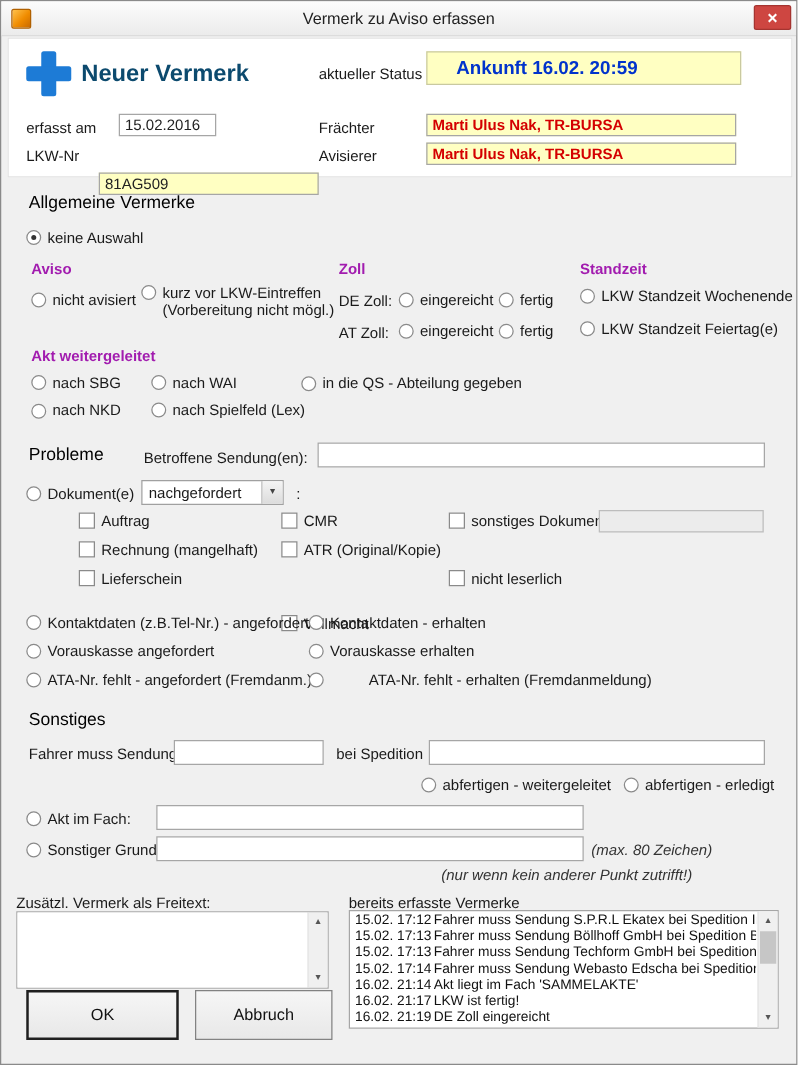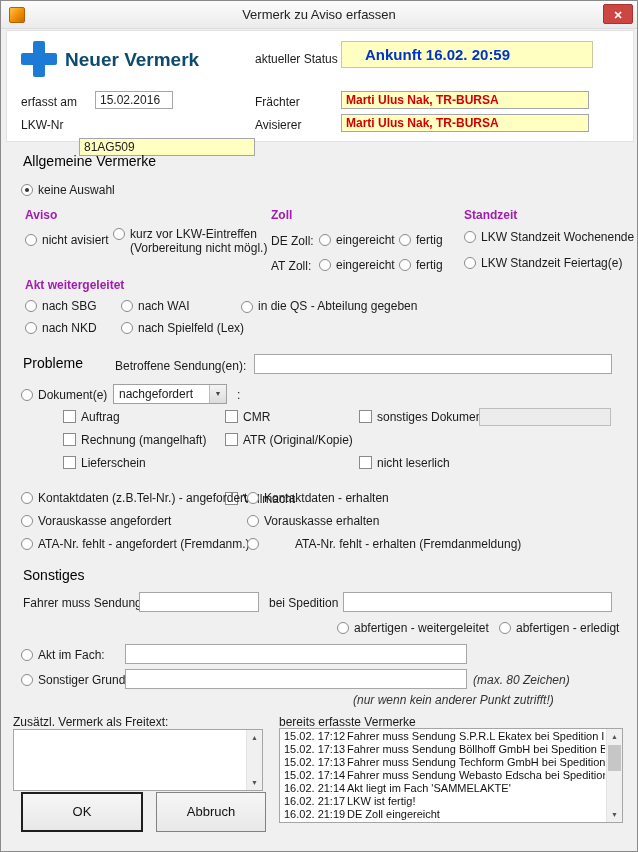--- a/index.html
+++ b/index.html
@@ -157,21 +157,21 @@
     <span>nach SBG</span>
   </div>
   <div class="radio" style="left:120px;top:298px;">
     <span class="rb"></span>
     <span>nach WAI</span>
   </div>
   <div class="radio" style="left:240px;top:298px;align-items:flex-end;">
     <span class="rb"></span>
     <span>in die QS - Abteilung gegeben</span>
   </div>
-  <div class="radio" style="left:24px;top:320px;">
+  <div class="radio" style="left:24px;top:320px;align-items:center;">
     <span class="rb"></span>
     <span>nach NKD</span>
   </div>
   <div class="radio" style="left:120px;top:320px;">
     <span class="rb"></span>
     <span>nach Spielfeld (Lex)</span>
   </div>
 
   <div class="h1" style="left:12px;top:354px;">Probleme</div>
   <div class="lbl" style="left:114px;top:358px;">Betroffene Sendung(en):</div>

